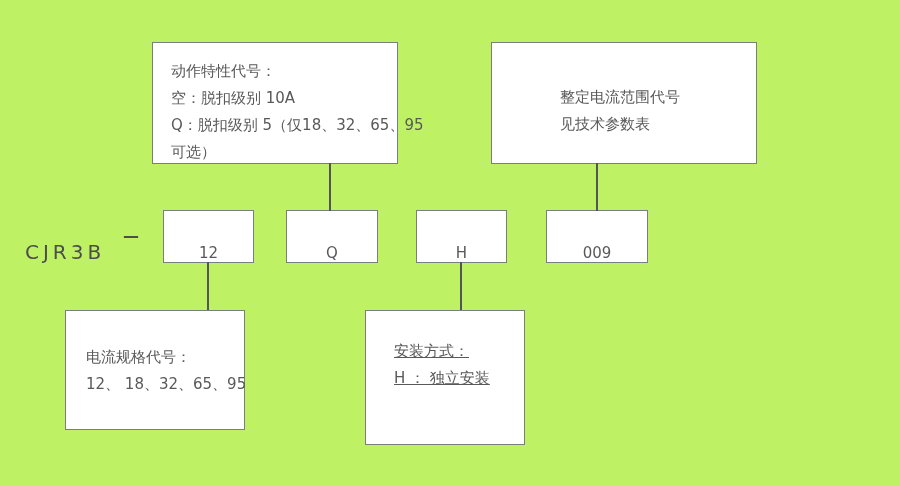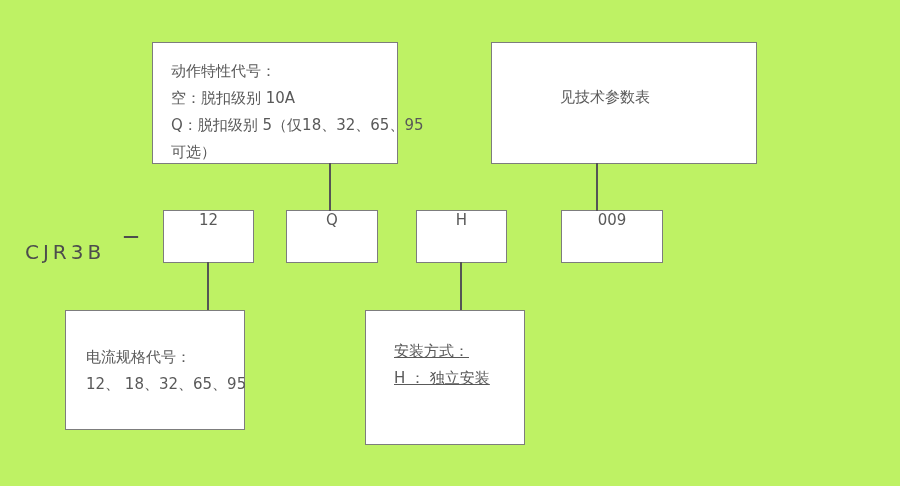--- a/index.html
+++ b/index.html
@@ -33,29 +33,29 @@
   .note-bl { left: 65px;  top: 310px; width: 180px; height: 120px; padding: 33px 8px 16px 20px; }
   .note-bm { left: 365px; top: 310px; width: 160px; height: 135px; padding: 27px 8px 0 28px; text-decoration: underline; }
   .code-box {
     position: absolute;
     top: 210px;
     height: 53px;
     border: 1.5px solid #7d7d7d;
     background: #ffffff;
     box-sizing: border-box;
     display: flex;
-    align-items: flex-start;
+    align-items: flex-end;
     justify-content: center;
     font-size: 15px;
     color: #595959;
   }
   .code-12  { left: 163px; width: 91px; }
   .code-q   { left: 286px; width: 92px; }
   .code-h   { left: 416px; width: 91px; }
-  .code-009 { left: 546px; width: 102px; margin-left: 15px; }
+  .code-009 { left: 546px; width: 102px; }
   .vline {
     position: absolute;
     width: 2px;
     background: #555555;
   }
   .line-q   { left: 329px; top: 163px; height: 48px; }
   .line-009 { left: 596px; top: 163px; height: 48px; }
   .line-12  { left: 207px; top: 262px; height: 49px; }
   .line-h   { left: 460px; top: 262px; height: 49px; }
   .model-prefix {
@@ -82,20 +82,21 @@
 <div class="canvas">
 
   <div class="box note note-tl">
     <div class="note-line">动作特性代号：</div>
     <div class="note-line">空：脱扣级别 10A</div>
     <div class="note-line">Q：脱扣级别 5（仅18、32、65、95</div>
     <div class="note-line">可选）</div>
   </div>
 
   <div class="box note note-tr">
+    <div class="note-line">整定电流范围代号</div>
     <div class="note-line">见技术参数表</div>
   </div>
 
   <span class="model-prefix">CJR3B</span>
   <span class="dash-sep">—</span>
 
   <div class="code-box code-12">
     <span>12</span>
   </div>
   <div class="code-box code-q">

